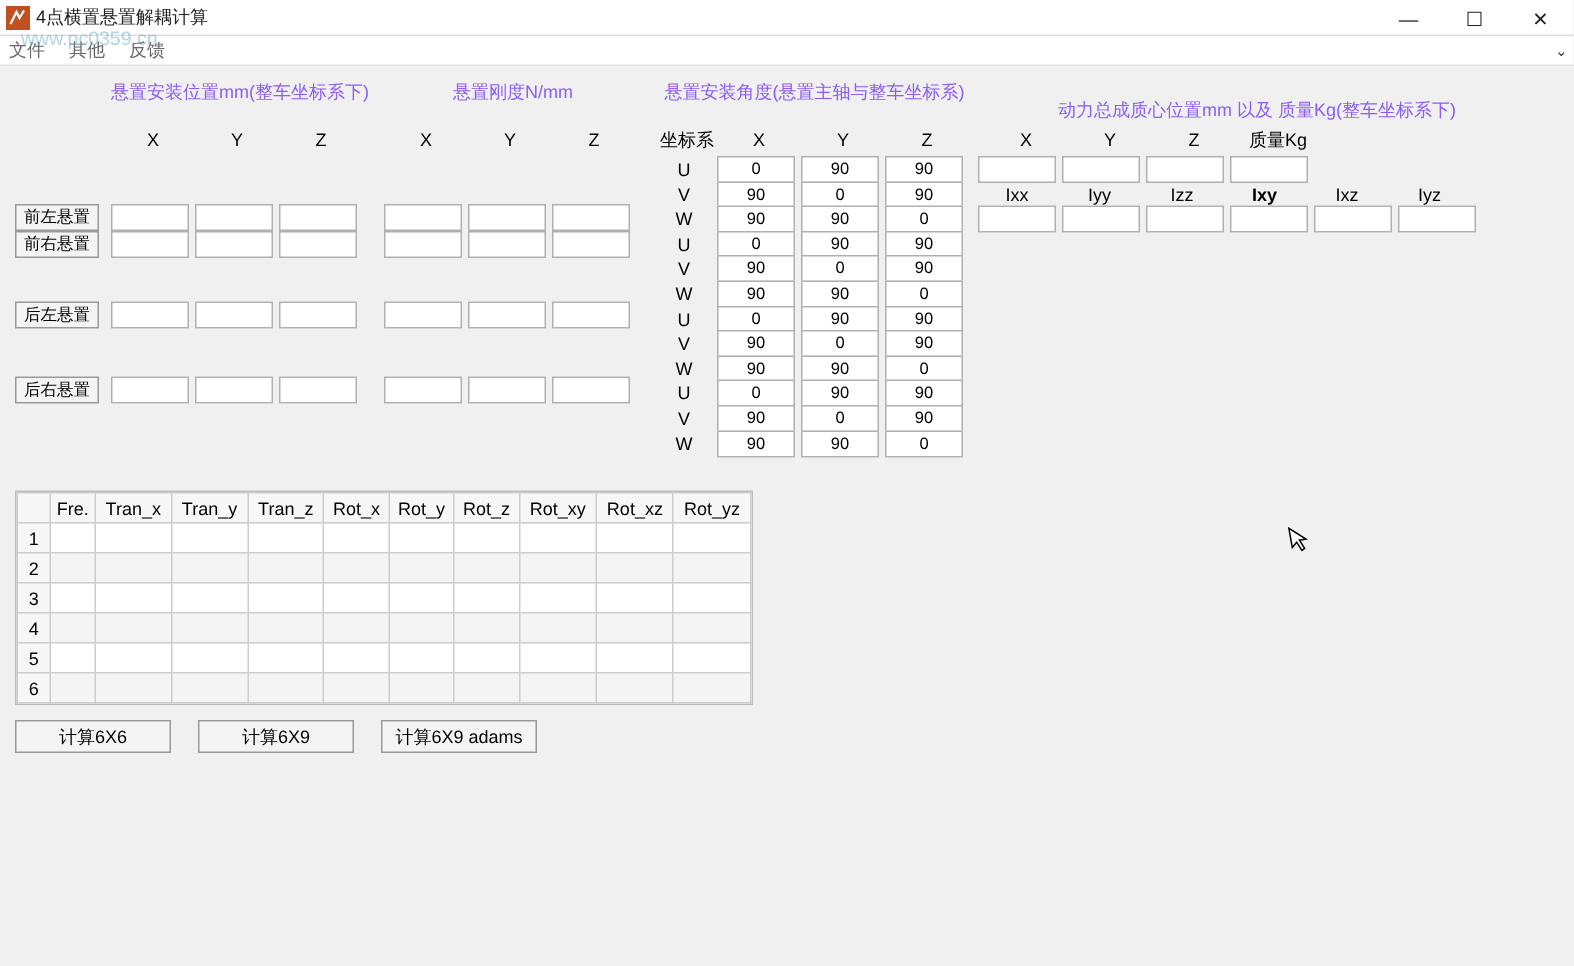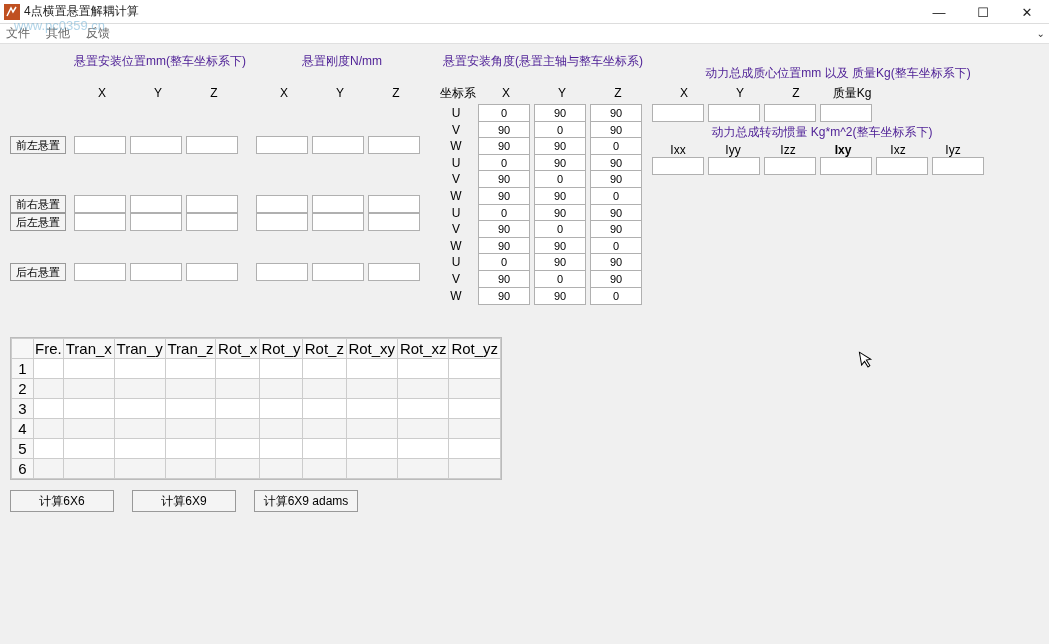--- a/index.html
+++ b/index.html
@@ -53,21 +53,21 @@
 .wm-main { font-size: 30px; font-weight: bold; color: rgba(100,170,210,0.55); }
 .wm-sub { font-size: 13px; color: rgba(100,170,210,0.5); margin-top: -2px; }
 
 .content {
   padding: 8px 10px;
   position: relative;
 }
 .hdr-cell {
   text-align: center;
   font-size: 12px;
-  color: #4c1d95;
+  color: #8b5cf6;
   height: 18px;
   line-height: 18px;
 }
 .lbl-col {
   text-align: center;
   font-size: 12px;
   height: 18px;
   line-height: 18px;
 }
 input.cell {
@@ -99,21 +99,21 @@
 }
 
 .table-wrap {
   border: 1px solid #bbb;
   width: 492px;
   background: #fff;
 }
 table.results {
   border-collapse: collapse;
   width: 100%;
-  font-size: 15px;
+  font-size: 12px;
 }
 table.results th, table.results td {
   border: 1px solid #ccc;
   height: 20px;
   text-align: center;
   font-weight: normal;
   background: #fff;
 }
 table.results th { background: #f7f7f7; }
 table.results td.rh { background: #f7f7f7; width: 22px; }
@@ -210,21 +210,21 @@
           <span class="row-label" style="width: 56px;">前左悬置</span>
           <div style="width: 8px;"></div>
           <input class="cell" style="width: 52px; margin-right: 4px;">
           <input class="cell" style="width: 52px; margin-right: 4px;">
           <input class="cell" style="width: 52px; margin-right: 4px;">
           <div style="width: 14px;"></div>
           <input class="cell" style="width: 52px; margin-right: 4px;">
           <input class="cell" style="width: 52px; margin-right: 4px;">
           <input class="cell" style="width: 52px; margin-right: 4px;">
         </div>
-        <div style="height: 59px; display: flex; align-items: flex-end;">
+        <div style="height: 47px; display: flex; align-items: flex-start;">
           <span class="row-label" style="width: 56px;">前右悬置</span>
           <div style="width: 8px;"></div>
           <input class="cell" style="width: 52px; margin-right: 4px;">
           <input class="cell" style="width: 52px; margin-right: 4px;">
           <input class="cell" style="width: 52px; margin-right: 4px;">
           <div style="width: 14px;"></div>
           <input class="cell" style="width: 52px; margin-right: 4px;">
           <input class="cell" style="width: 52px; margin-right: 4px;">
           <input class="cell" style="width: 52px; margin-right: 4px;">
         </div>
@@ -331,21 +331,20 @@
 
   <div style="width:10px;"></div>
 
   <div id="mass-col">
         <div style="display: flex; gap: 4px; height: 16.6px;">
           <input class="cell" style="width: 52px;">
           <input class="cell" style="width: 52px;">
           <input class="cell" style="width: 52px;">
           <input class="cell" style="width: 52px;">
         </div>
-        <div class="hdr-cell" style="width: 340px; margin-top: 2px;">动力总成转动惯量 Kg*m^2(整车坐标系下)</div>
         <div style="display: flex; gap: 3px; height: 16px;">
           <div class="lbl-col" style="width: 52px;">Ixx</div>
           <div class="lbl-col" style="width: 52px;">Iyy</div>
           <div class="lbl-col" style="width: 52px;">Izz</div>
           <div class="lbl-col" style="width: 52px; font-weight: bold;">Ixy</div>
           <div class="lbl-col" style="width: 52px;">Ixz</div>
           <div class="lbl-col" style="width: 52px;">Iyz</div>
         </div>
         <div style="display: flex; gap: 4px; height: 16.6px;">
           <input class="cell" style="width: 52px;">

